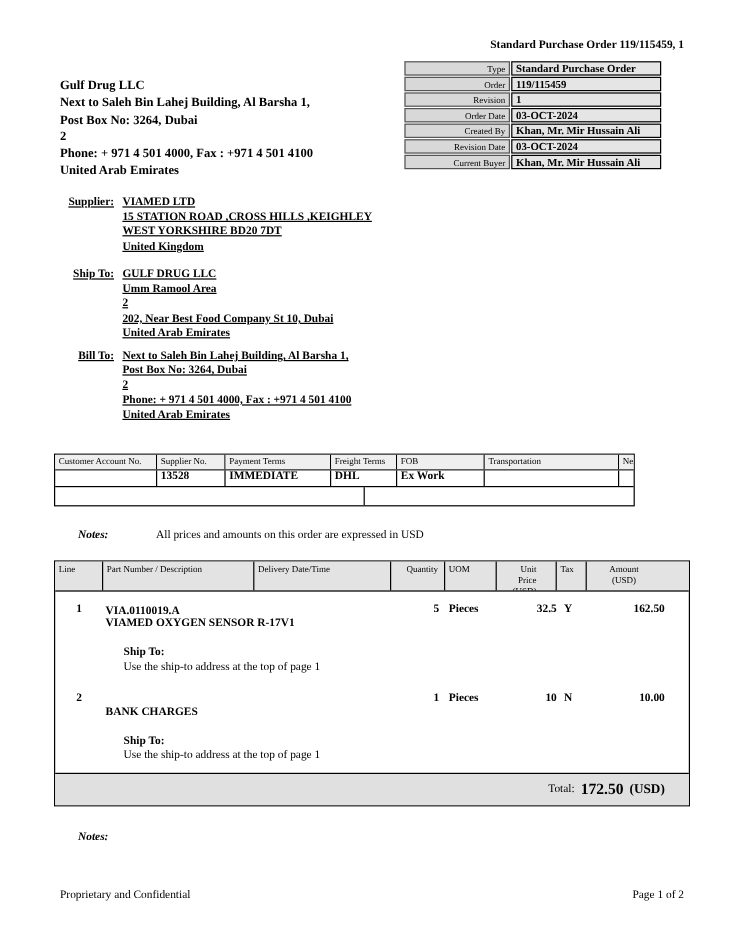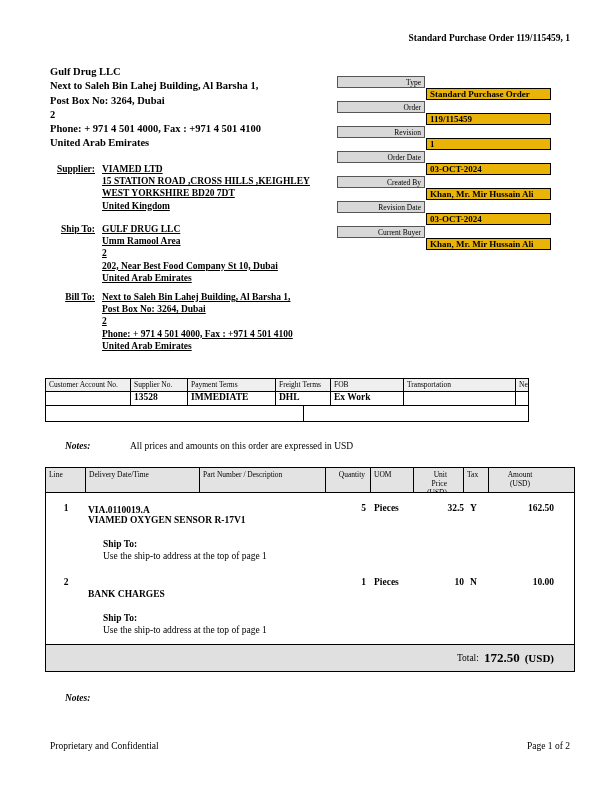--- a/index.html
+++ b/index.html
@@ -12,30 +12,30 @@
   }
   .abs { position:absolute; }
 
   
   #hdr-right { top:33px; right:42px; font-size:9.5px; font-weight:bold; }
 
   
   #company { left:50px; top:65px; width:295px; font-size:10.5px; font-weight:bold; line-height:14.3px; }
 
   
-  #order-info { left:337px; top:76px; width:214px; }
+  #order-info { left:337px; top:51px; width:214px; }
   .oi-row { display:flex; column-gap:1px; margin-bottom:1px; }
   .oi-label {
     flex:0 0 88px; background:#d8d8d8; border:1px solid #555;
     font-size:7.5px; text-align:right; padding:1px 3px 0 0; height:12px; line-height:9.5px;
   }
   .oi-value {
-    flex:1; border:1px solid #000; background:#eab308;
+    flex:1; border:1px solid #000; background:#e5e5e5;
     font-weight:bold; font-size:9px; padding:0 0 0 3px; height:12px; line-height:11px;
-    white-space:nowrap; overflow:hidden;margin-top:12px;
+    white-space:nowrap; overflow:hidden;
   }
 
   
   .addr { display:flex; left:45px;text-decoration:underline; }
   #supplier { top:163px; }
   #ship-to  { top:223px; }
   #bill-to  { top:291px; }
   .addr-label { flex:0 0 50px; text-align:right; font-weight:bold; font-size:9.5px; line-height:12.2px; }
   .addr-lines { margin-left:7px; font-weight:bold; font-size:9.5px; line-height:12.2px; width:300px; }
 
@@ -203,22 +203,22 @@
   </div>
 
   <div id="note-line" class="abs">
     <span id="note-label">Notes:</span>
     <span id="note-text">All prices and amounts on this order are expressed in USD</span>
   </div>
 
   <div id="items" class="abs">
     <div id="items-header">
       <div class="ih-cell c1">Line</div>
+      <div class="ih-cell c2">Part Number / Description</div>
       <div class="ih-cell c3">Delivery Date/Time</div>
-      <div class="ih-cell c2">Part Number / Description</div>
       <div class="ih-cell c4">Quantity</div>
       <div class="ih-cell c5">UOM</div>
       <div class="ih-cell c6">Unit Price
 (USD)</div>
       <div class="ih-cell c7">Tax</div>
       <div class="ih-cell c8">Amount
 (USD)</div>
     </div>
 
     <div id="items-body">

